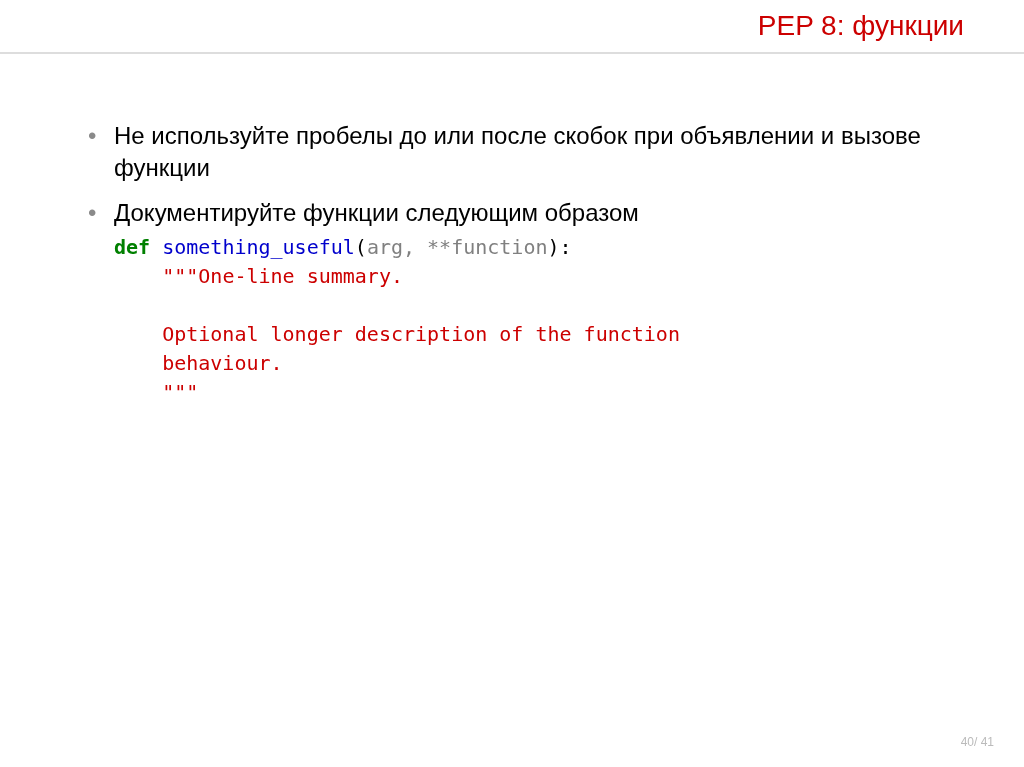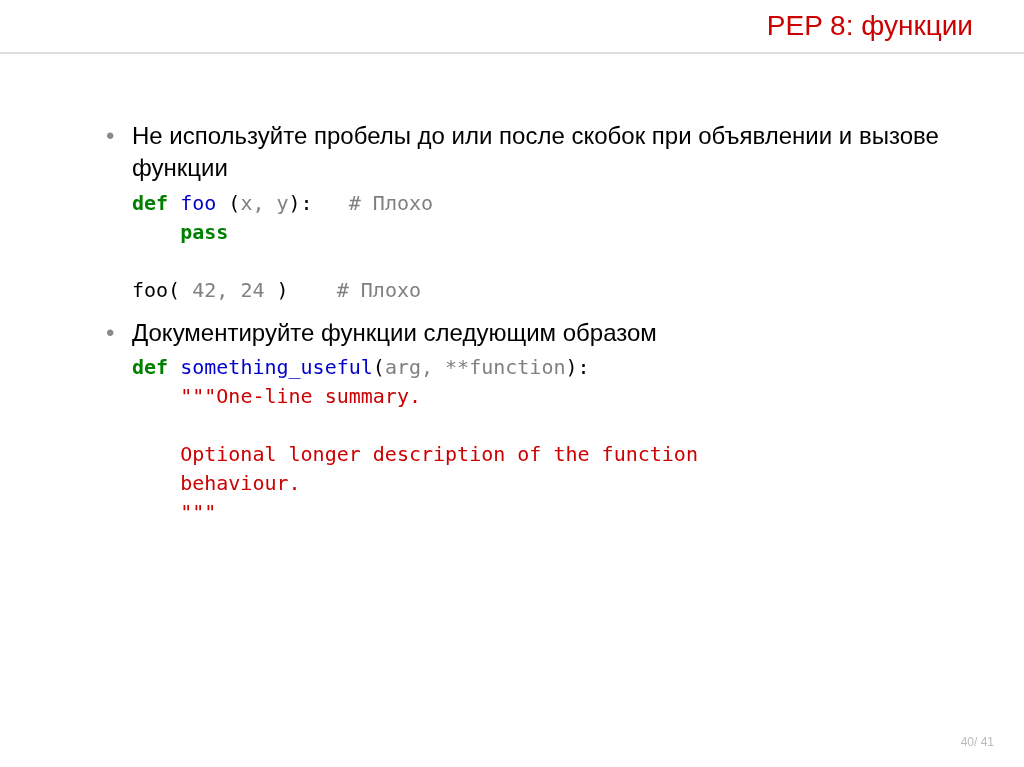--- a/index.html
+++ b/index.html
@@ -14,38 +14,38 @@
   }
   .slide {
     position: relative;
     width: 1024px;
     height: 767px;
     box-sizing: border-box;
   }
   .title {
     position: absolute;
     top: 10px;
-    right: 51px;
+    right: 60px;
     color: #cc0000;
     font-size: 28px;
     font-weight: 400;
     text-align: right;
   }
   .rule {
     position: absolute;
     left: 0;
     right: 0;
     top: 52px;
     height: 0;
     border-top: 2px solid #ddd;
   }
   .content {
     position: absolute;
     top: 120px;
-    left: 102px;
+    left: 84px;
     right: 60px;
   }
   ul.outer {
     list-style: none;
     margin: 0;
     padding: 0;
   }
   ul.outer > li {
     position: relative;
     padding-left: 30px;
@@ -87,24 +87,20 @@
 <body>
 
 <div class="slide">
   <div class="title">PEP 8: функции</div>
   <div class="rule"></div>
 
   <div class="content">
     <ul class="outer">
       <li>
         <span>Не используйте пробелы до или после скобок при объявлении и вызове функции</span>
-        <pre class="code"><span class="kw">def</span> <span class="fn">foo</span><span class="plain"> (</span><span class="args">x, y</span><span class="plain">):   </span><span class="cmt"># Плохо</span>
-    <span class="kw">pass</span>
-
-<span class="plain">foo(</span><span class="args"> 42, 24 </span><span class="plain">)    </span><span class="cmt"># Плохо</span></pre>
       </li>
       <li>
         <span>Документируйте функции следующим образом</span>
         <pre class="code"><span class="kw">def</span> <span class="fn">something_useful</span><span class="plain">(</span><span class="args">arg, **function</span><span class="plain">):</span>
     <span class="str">"""One-line summary.
 
     Optional longer description of the function
     behaviour.
     """</span></pre>
       </li>

